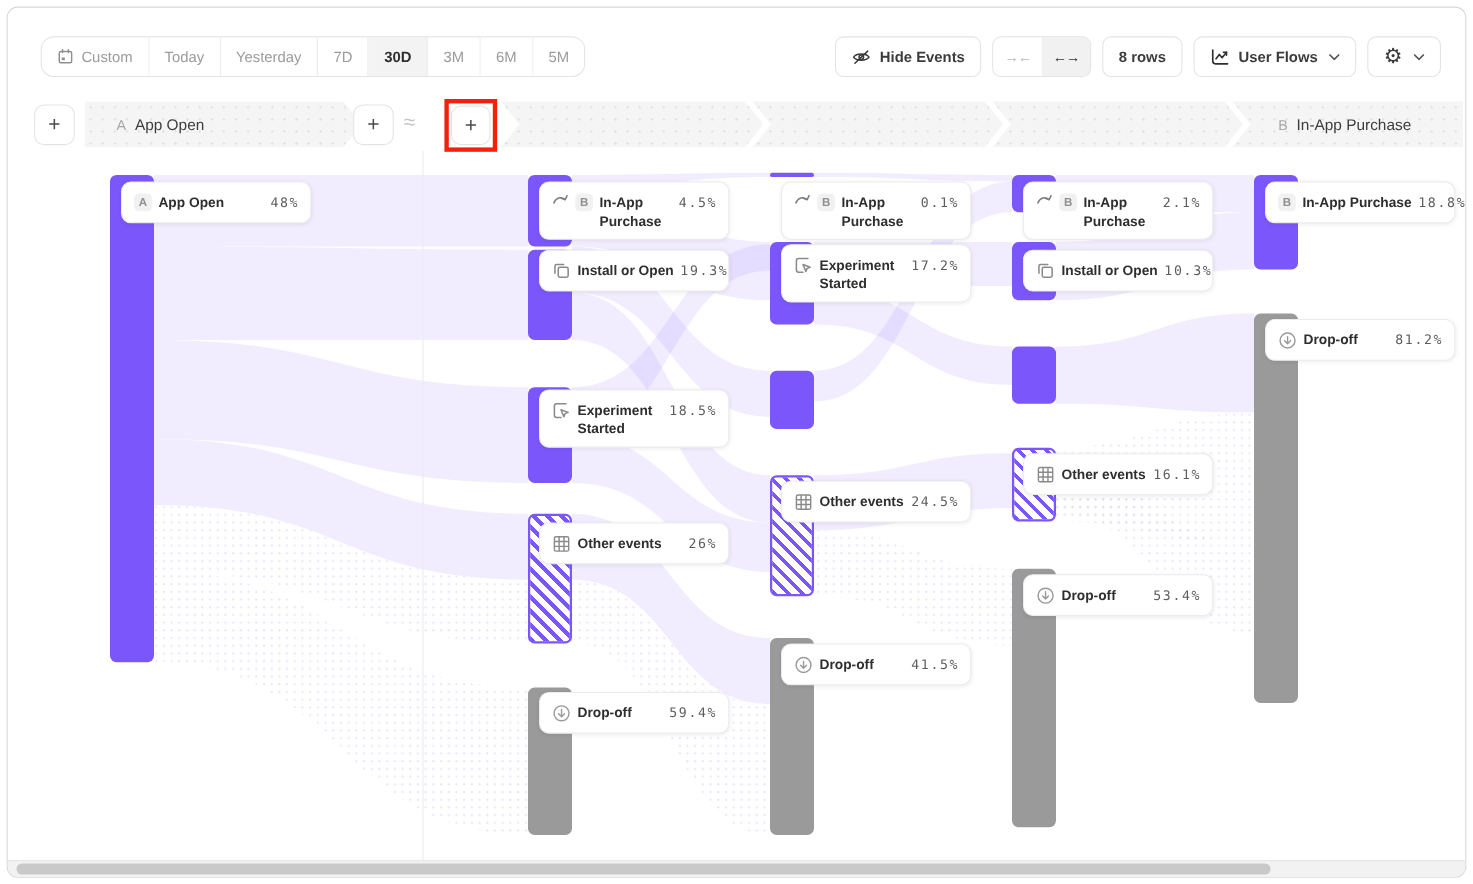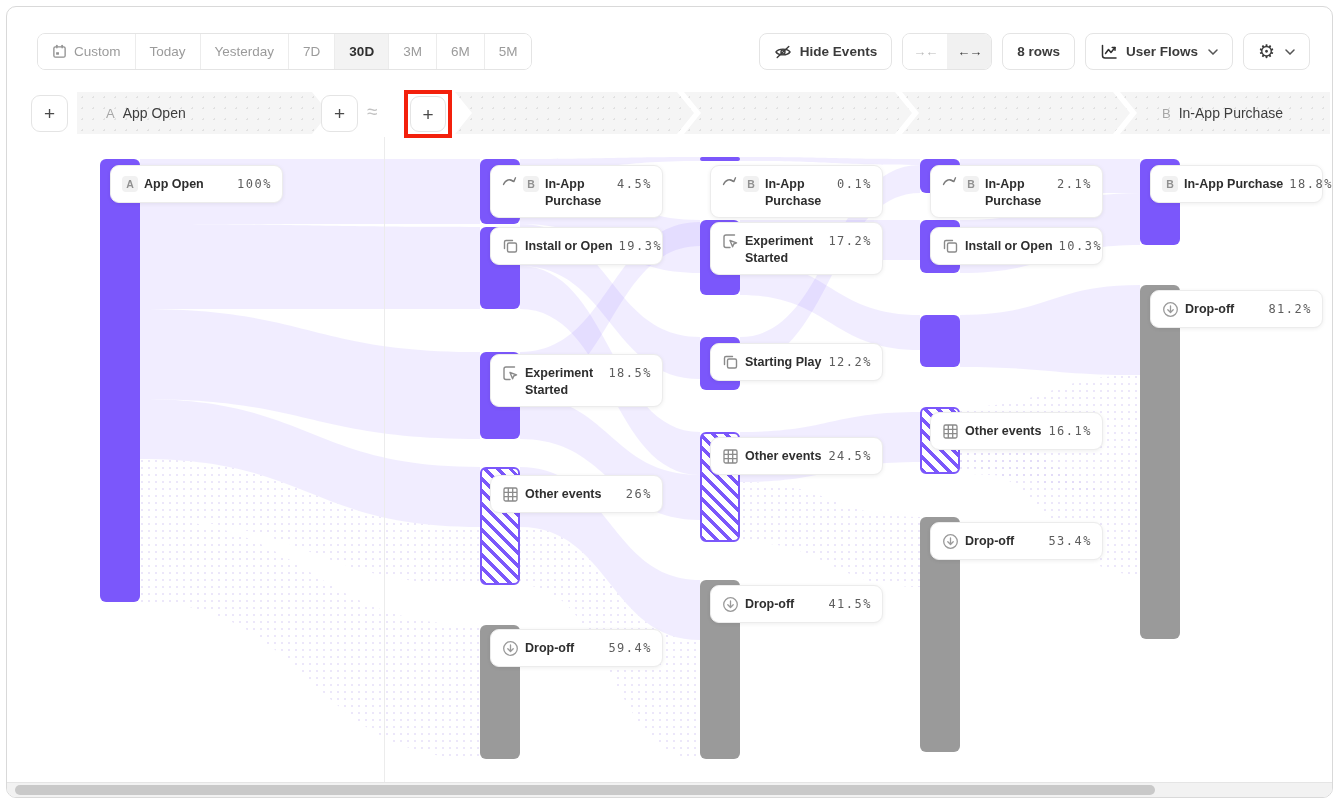--- a/index.html
+++ b/index.html
@@ -1,21 +1,21 @@
 <!DOCTYPE html>
 <html><head>
 <meta charset="utf-8">
 <style>
   * { margin:0; padding:0; box-sizing:border-box; }
   html,body { width:1339px; height:804px; background:#fff; font-family:"Liberation Sans", sans-serif; }
   #panel { position:absolute; inset:6px; background:#fff; border:1px solid #d9d9d9; border-radius:10px; overflow:hidden; }
 
   
   .seg { position:absolute; top:26px; display:flex; background:#fff; border:1px solid #e4e4e4; border-radius:8px; overflow:hidden; height:37px; }
-  .seg-left { left:30px; }
+  .seg-left { left:30px;border-radius:12px; }
   .seg button { display:flex; align-items:center; gap:7px; border:none; background:#fff; border-right:1px solid #ececec; padding:0 14px; font-family:inherit; font-size:13.5px; color:#9b9b9b; font-weight:500; cursor:pointer; }
   .seg button:last-child { border-right:none; }
   .seg button.sel { background:#f3f3f3; color:#2f2f2f; font-weight:700; }
   .right-tools { position:absolute; top:26px; right:22px; display:flex; gap:10px; align-items:center; }
   .tbtn { display:flex; align-items:center; gap:8px; height:37px; padding:12px 14px; background:#fff; border:1px solid #e4e4e4; border-radius:8px; font-family:inherit; font-size:13.5px; font-weight:600; color:#3b3b3b; cursor:pointer; }
   .tseg { display:flex; height:37px; border:1px solid #e4e4e4; border-radius:8px; overflow:hidden; }
   .tseg button { border:none; background:#fff; width:44px; display:flex; align-items:center; justify-content:center; cursor:pointer; font-size:14px; }
   .tseg button.sel { background:#f1f1f1; }
   .arr { font-size:13px; letter-spacing:-1px; color:#b9b9b9; font-weight:600; }
   .arr.dark { color:#333; }
@@ -204,21 +204,21 @@
           <path d="M953,270 C1043,270 1043,238 1133,238 L1133,358 C1043,358 1043,337 953,337 Z"></path>
           <path d="M953,290 C1043,290 1043,358 1133,358 L1133,438 C1043,438 1043,330 953,330 Z"></path>
         </g>
     </svg>
     <div class="vdiv" style="left:377px; top:0; height:651px;"></div>
 
   <div class="bar event" style="left: 93px; top: 22px; height: 443px;"></div>
       <div class="card one" style="left: 103px; top: 28px;">
         <span class="badge">A</span>
         <span class="nlabel">App Open</span>
-        <span class="nvalue">100%</span>
+        <span class="nvalue">48%</span>
       </div>
       <div class="bar event" style="left: 473px; top: 22px; height: 65px;"></div>
       <div class="card two" style="left: 483px; top: 28px;">
         <span class="nicon">
           <svg class="ic" width="15" height="11" viewBox="0 0 15 11" fill="none" stroke="#7d7d7d" stroke-width="1.4" stroke-linecap="round">
             <path d="M1.5,8.5 C3.5,3.5 8,2.5 11.5,5.2"></path>
             <path d="M13.5,1.8 L11.8,5.6 L8.4,4.2" stroke-linejoin="round"></path>
           </svg>
         </span>
         <span class="badge">B</span>
@@ -286,30 +286,20 @@
         <span class="nicon">
           <svg class="ic" width="17" height="17" viewBox="0 0 17 17" fill="none" stroke="#8a8a8a" stroke-width="1.4" stroke-linecap="round" stroke-linejoin="round">
             <path d="M12.5,2 H4 a2,2 0 0 0 -2,2 v8.5 a2,2 0 0 0 2,2 h4"></path>
             <path d="M8,7.5 l6.5,2.4 -2.8,1.1 -1.1,2.8 Z" fill="#fff"></path>
           </svg>
         </span>
         <span class="nlabel">Experiment Started</span>
         <span class="nvalue">17.2%</span>
       </div>
       <div class="bar event" style="left: 693px; top: 200px; height: 53px;"></div>
-      <div class="card one" style="left: 703px; top: 206px;">
-        <span class="nicon">
-          <svg class="ic" width="17" height="17" viewBox="0 0 17 17" fill="none" stroke="#8a8a8a" stroke-width="1.4" stroke-linecap="round">
-            <path d="M2.5,10.5 V4 a1.5,1.5 0 0 1 1.5,-1.5 h6.5"></path>
-            <rect x="5.5" y="5" width="9" height="9" rx="1.5"></rect>
-          </svg>
-        </span>
-        <span class="nlabel">Starting Play</span>
-        <span class="nvalue">12.2%</span>
-      </div>
       <div class="bar other" style="left: 693px; top: 295px; height: 110px;"></div>
       <div class="card one" style="left: 703px; top: 300px;">
         <span class="nicon">
           <svg class="ic" width="17" height="17" viewBox="0 0 17 17" fill="none" stroke="#8a8a8a" stroke-width="1.3">
             <rect x="2" y="2" width="13" height="13" rx="1.5"></rect>
             <path d="M6.3,2 V15 M10.7,2 V15 M2,6.3 H15 M2,10.7 H15"></path>
           </svg>
         </span>
         <span class="nlabel">Other events</span>
         <span class="nvalue">24.5%</span>

